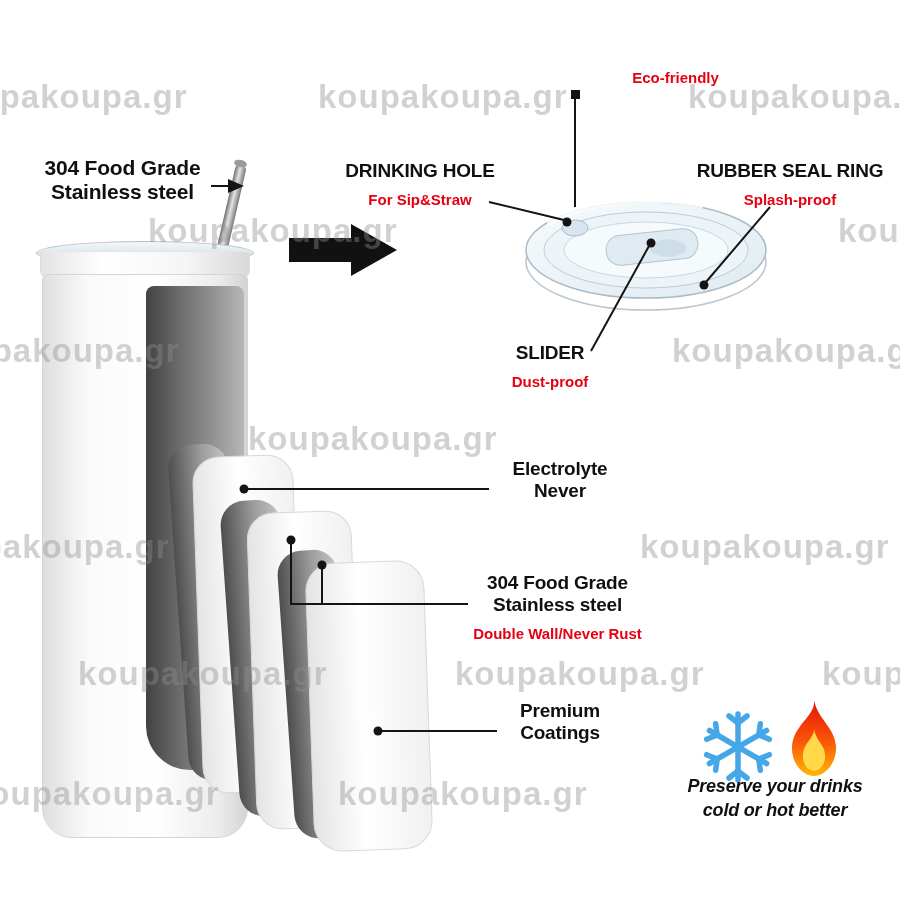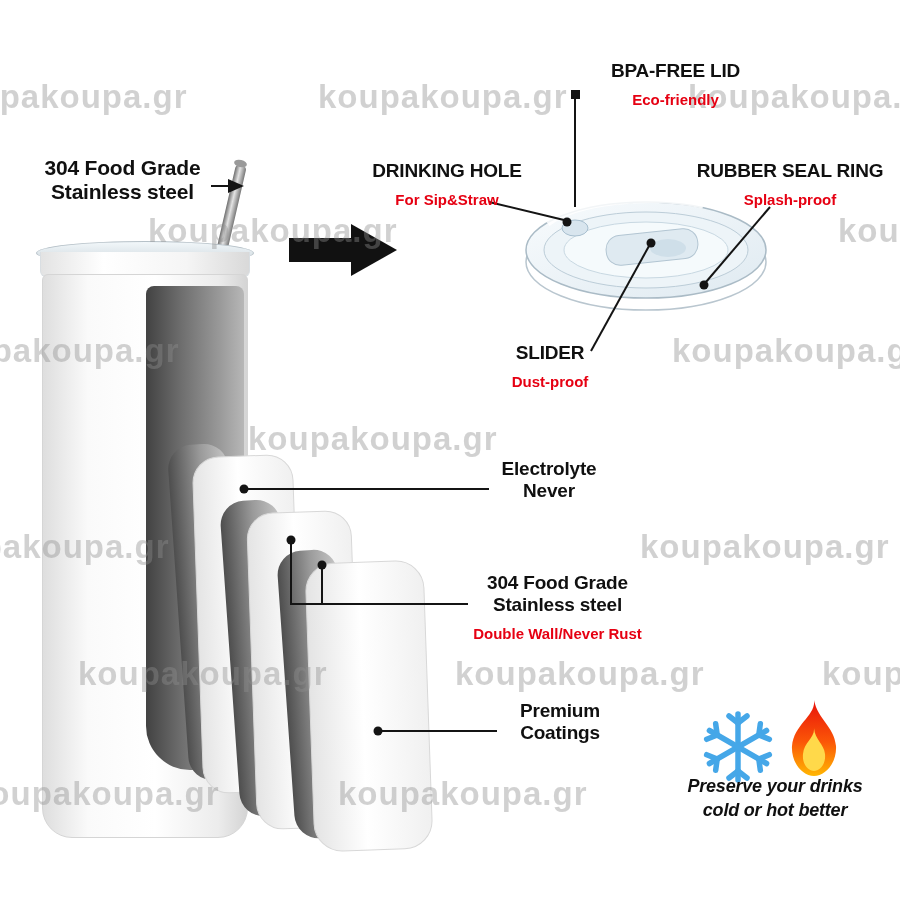--- a/index.html
+++ b/index.html
@@ -165,40 +165,39 @@
   <span class="wm" style="left:822px;top:655px">koupakoupa.gr</span>
   <span class="wm" style="left:-30px;top:775px">koupakoupa.gr</span>
   <span class="wm" style="left:338px;top:775px">koupakoupa.gr</span>
 
   <div class="callout big" style="left:25px;top:156px;width:195px">
     <div class="t">304 Food Grade</div>
     <div class="t">Stainless steel</div>
   </div>
 
   <div class="callout" style="left:578px;top:60px;width:195px">
-    <div class="t">BPA-FREE LID</div>
     <div class="s">Eco-friendly</div>
   </div>
 
-  <div class="callout" style="left:362px;top:160px;width:170px">
+  <div class="callout" style="left:335px;top:160px;width:170px">
     <div class="t">DRINKING HOLE</div>
     <div class="s">For Sip&amp;Straw</div>
   </div>
 
   <div class="callout" style="left:690px;top:160px;width:200px">
     <div class="t">RUBBER SEAL RING</div>
     <div class="s">Splash-proof</div>
   </div>
 
   <div class="callout" style="left:480px;top:342px;width:140px">
     <div class="t">SLIDER</div>
     <div class="s">Dust-proof</div>
   </div>
 
-  <div class="callout" style="left:484px;top:458px;width:130px">
+  <div class="callout" style="left:495px;top:458px;width:130px">
     <div class="t">Electrolyte</div>
     <div class="t">Never</div>
   </div>
 
   <div class="callout" style="left:455px;top:572px;width:205px">
     <div class="t">304 Food Grade</div>
     <div class="t">Stainless steel</div>
     <div class="s">Double Wall/Never Rust</div>
   </div>
 

